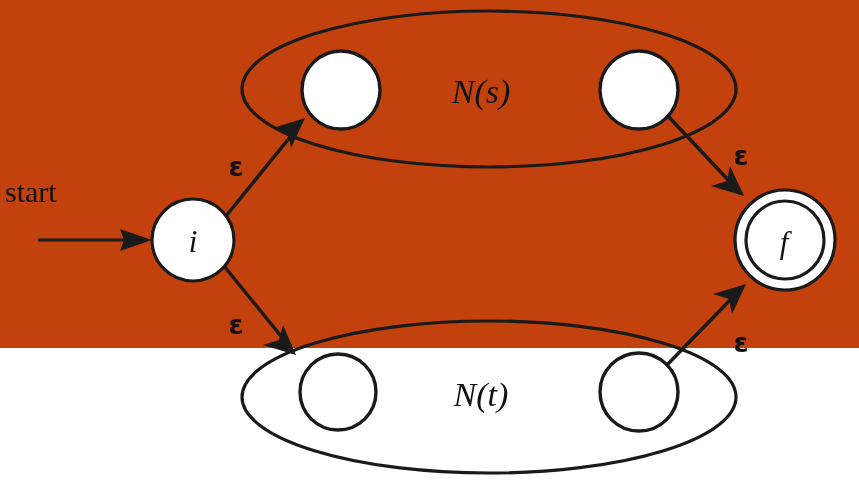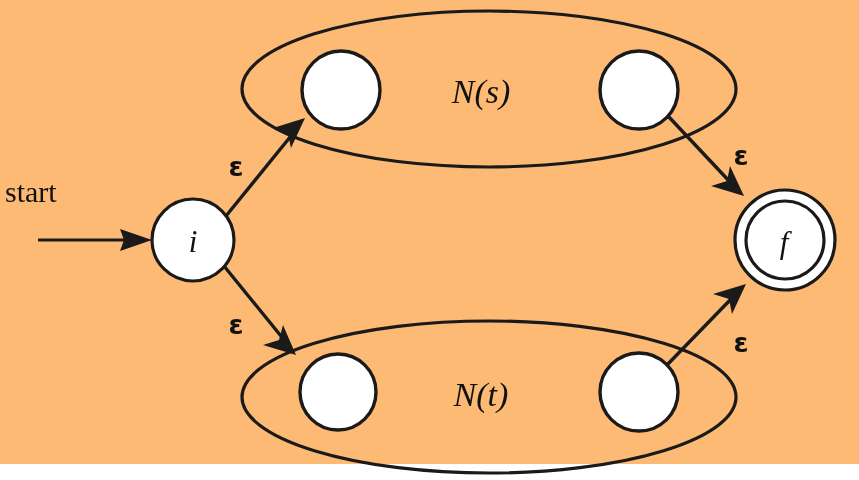--- a/index.html
+++ b/index.html
@@ -10,22 +10,22 @@
   }
   body {
     width: 859px;
     height: 480px;
     overflow: hidden;
     font-family: "Liberation Serif", serif;
   }
   #diagram-root {
     position: relative;
     width: 859px;
-    height: 464px;
-    background: #fdba74;
+    height: 348px;
+    background: #c2410c;
   }
   svg#nfa-canvas {
     display: block;
     width: 859px;
     height: 480px;
   }
   .state-circle {
     fill: #ffffff;
     stroke: #1a1a1a;
     stroke-width: 3.2;

